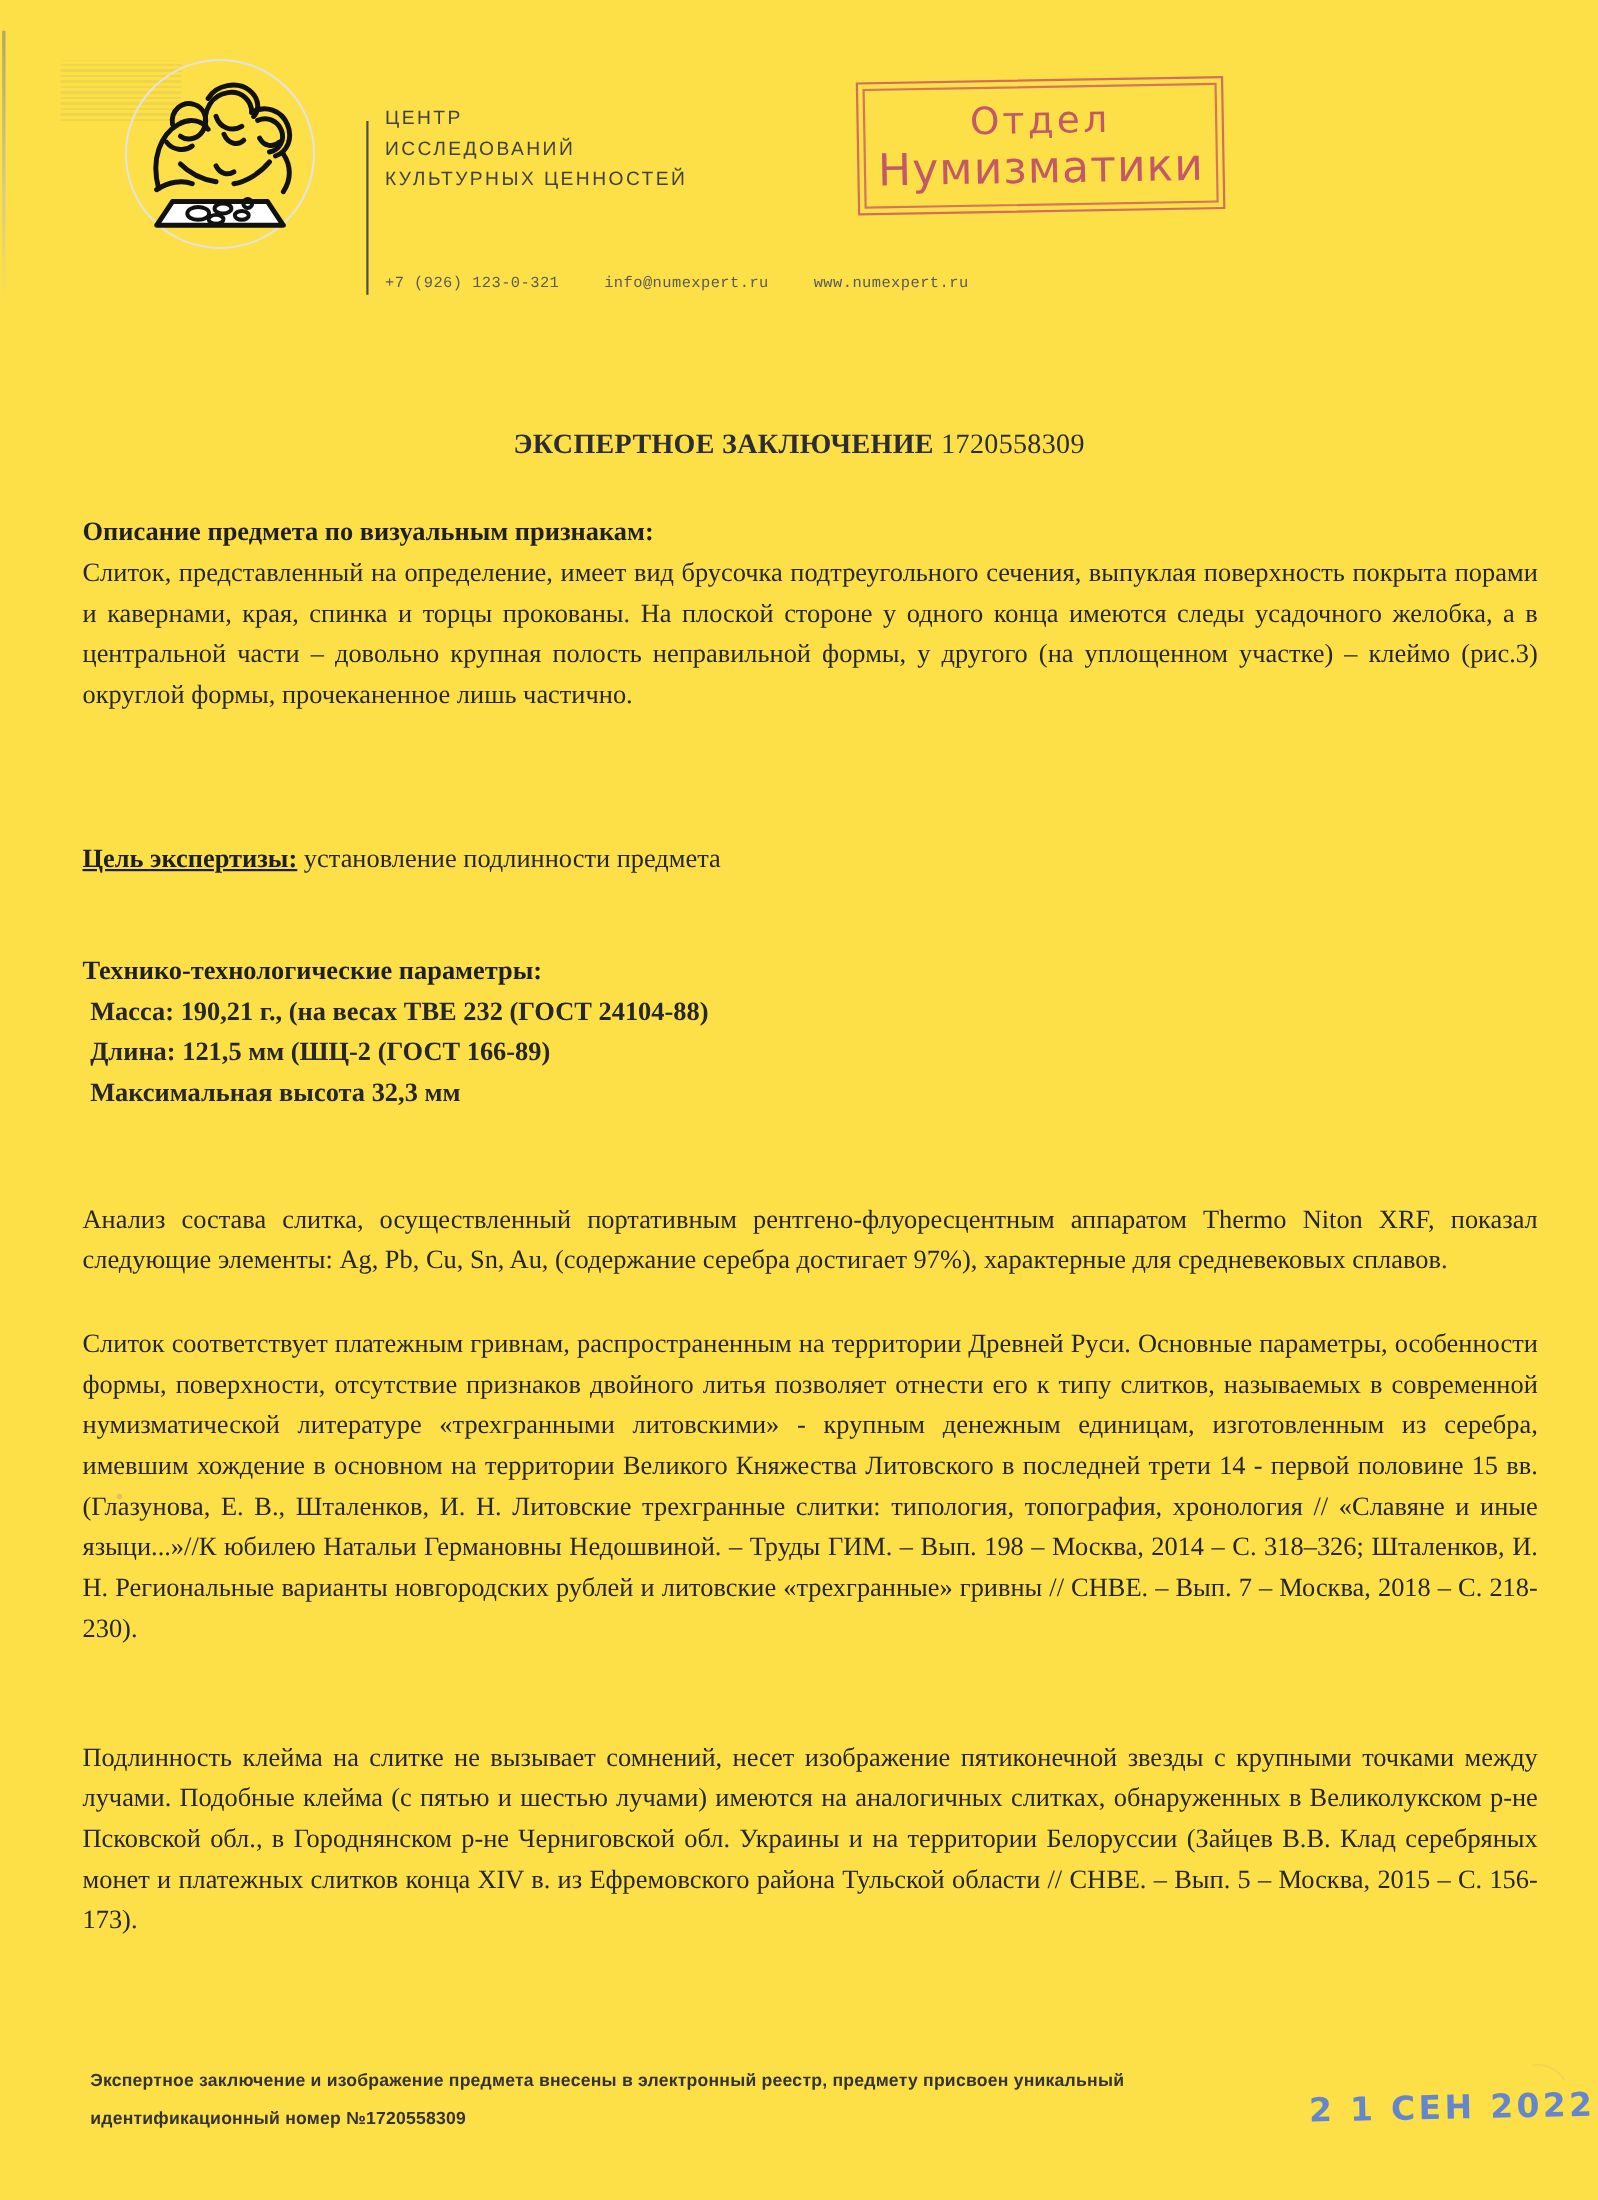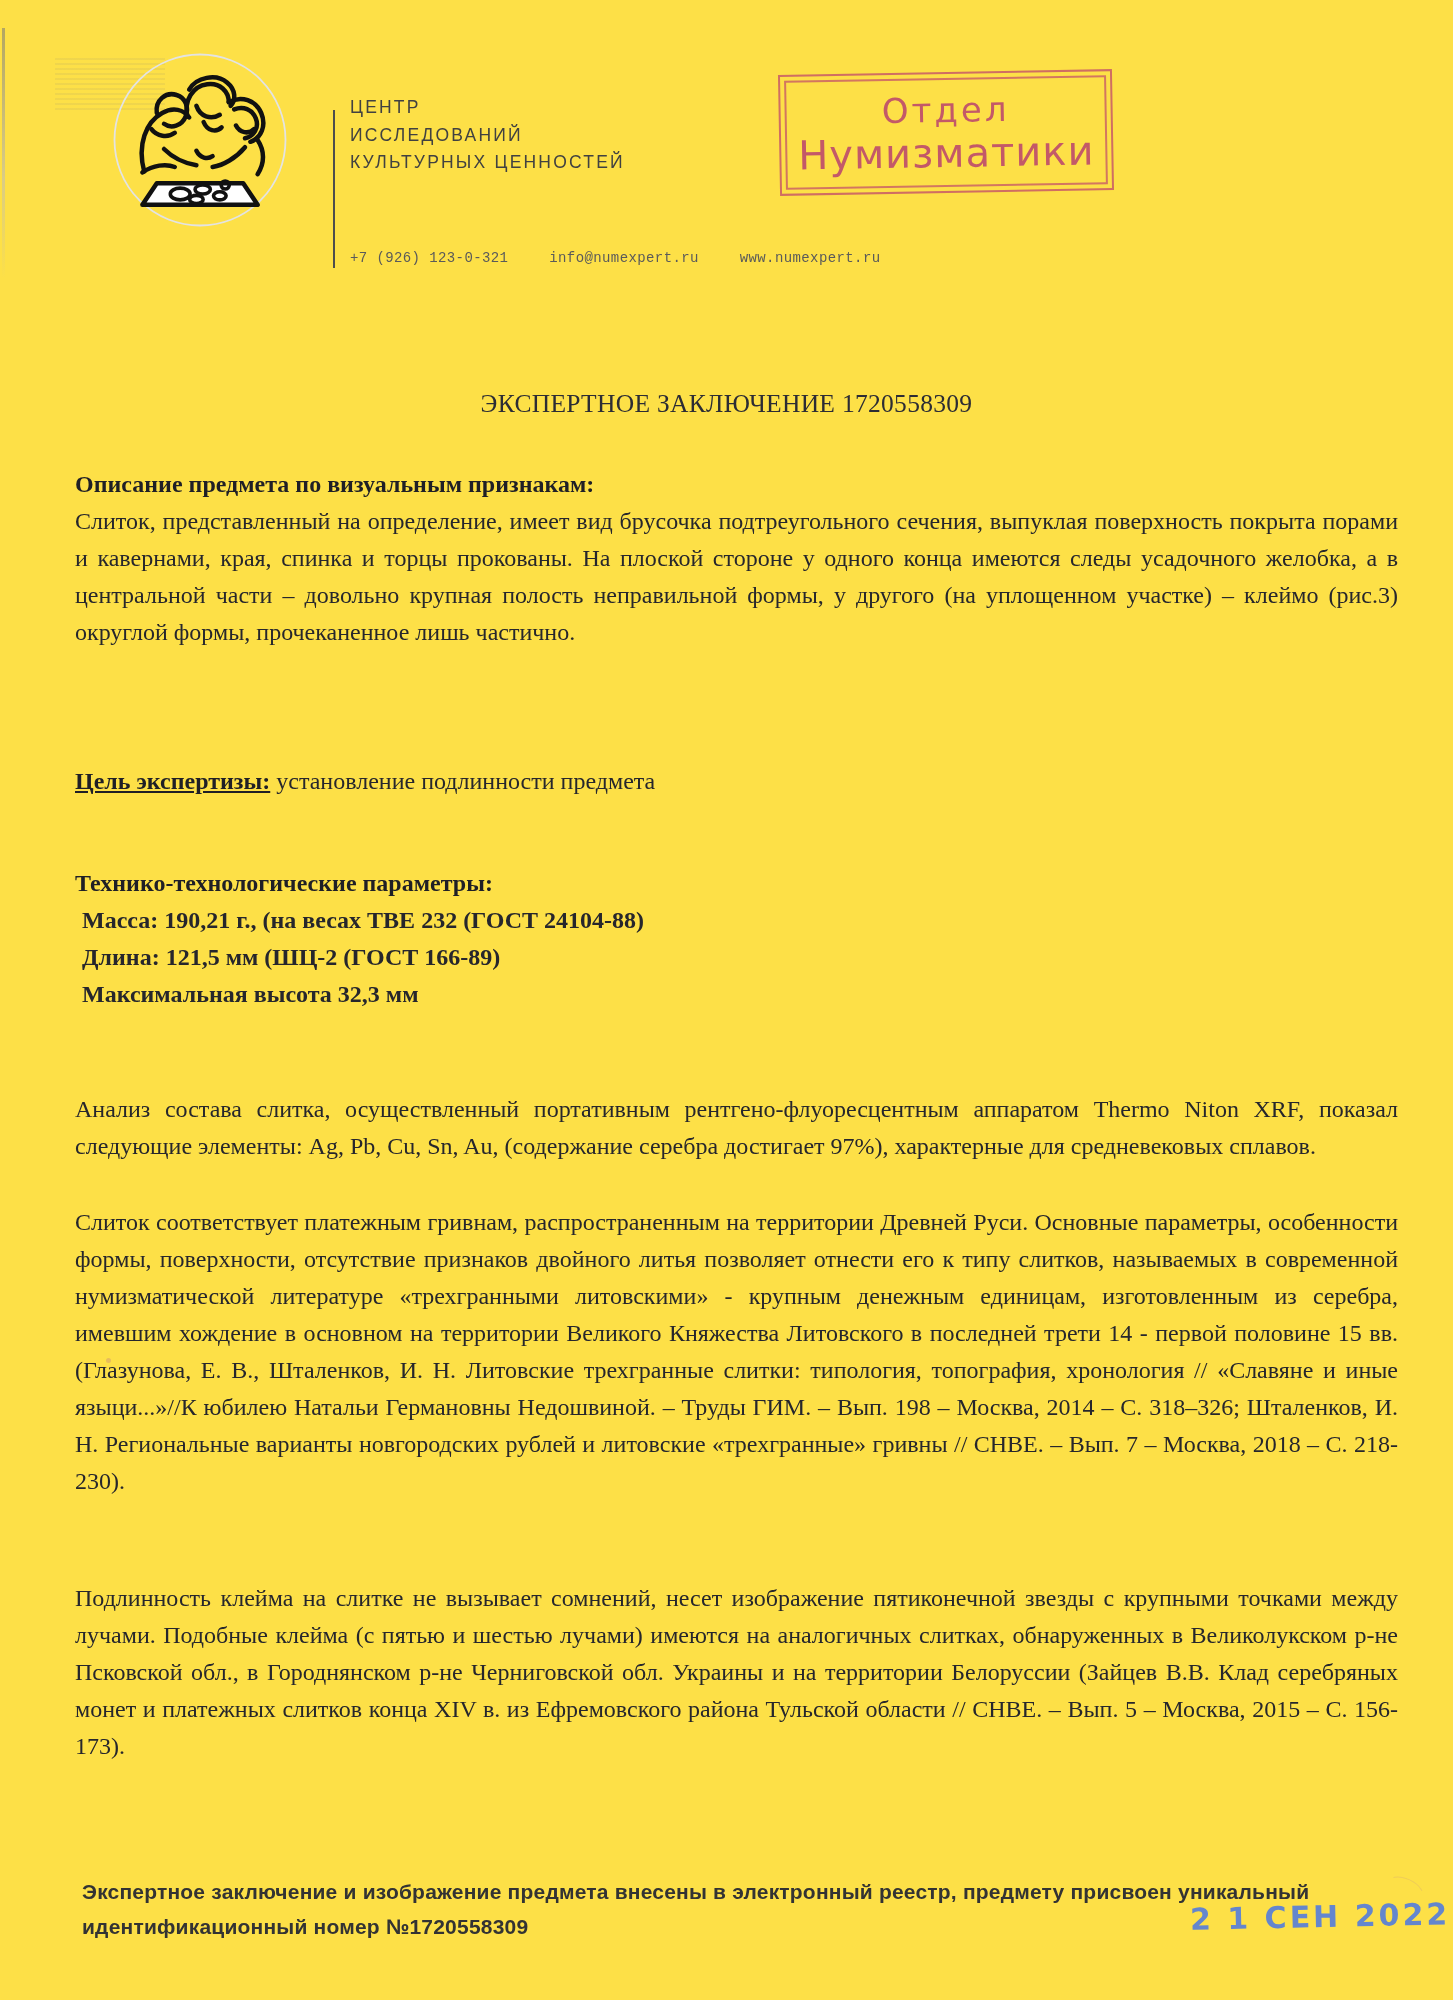--- a/index.html
+++ b/index.html
@@ -54,40 +54,40 @@
     font-family:"DejaVu Sans", sans-serif;
     font-size:40px;color:#bf4e6b;letter-spacing:1px;font-weight:500;
     line-height:46px;opacity:.92;
   }
 
   
   .doc-title{
     position:absolute;left:0;top:389px;width:100%;
     text-align:center;font-size:25.5px;color:#2c2c34;letter-spacing:.3px;
   }
-  .doc-title b{font-weight:400;}
+  .doc-title b{font-weight:700;}
 
   
   .content{position:absolute;left:75px;width:1323px;top:0;height:100%;}
   .sec{position:absolute;left:0;width:100%;font-size:24px;line-height:37px;text-align:justify;color:#26262c;}
   .sec h3{display:inline;font-size:24px;font-weight:700;margin:0;color:#1f1f26;text-decoration:underline;}
   .sec .heading-block{font-weight:700;color:#1f1f26;}
   .sec-desc{top:466px;}
   .sec-purpose{top:763px;}
   .sec-params{top:865px;}
   .sec-params .param-line{padding-left:7px;text-align:left;font-weight:bold;}
   .sec-analysis{top:1064px;margin-top:27px;}
   .sec-attribution{top:1204px;}
   .sec-authenticity{top:1580px;}
 
   
   .footer{
     position:absolute;left:82px;top:1874px;width:1300px;
     font-family:"Liberation Sans", sans-serif;
-    font-size:21px;line-height:35px;font-weight:700;color:#333;
+    font-size:16px;line-height:35px;font-weight:700;color:#333;
     letter-spacing:.2px;
   }
   .date-stamp{
     position:absolute;left:1190px;top:1899px;
     font-family:"DejaVu Sans", sans-serif;
     font-size:30px;font-weight:700;color:#4f7ae0;
     letter-spacing:3px;transform:rotate(-1.2deg);opacity:.88;white-space:nowrap;
   }
 </style>
 </head>

